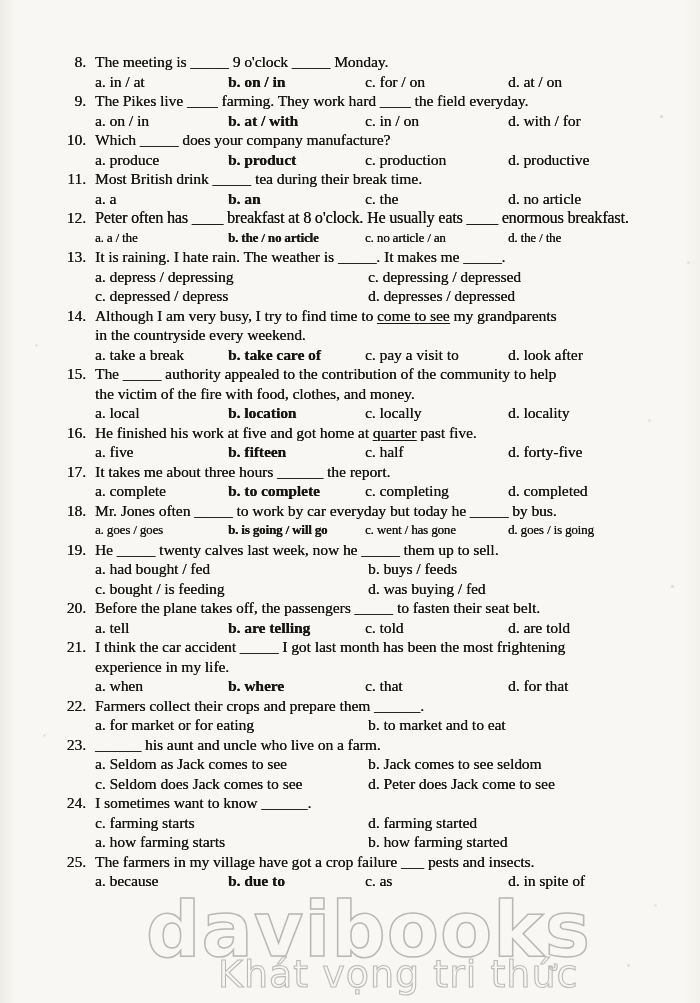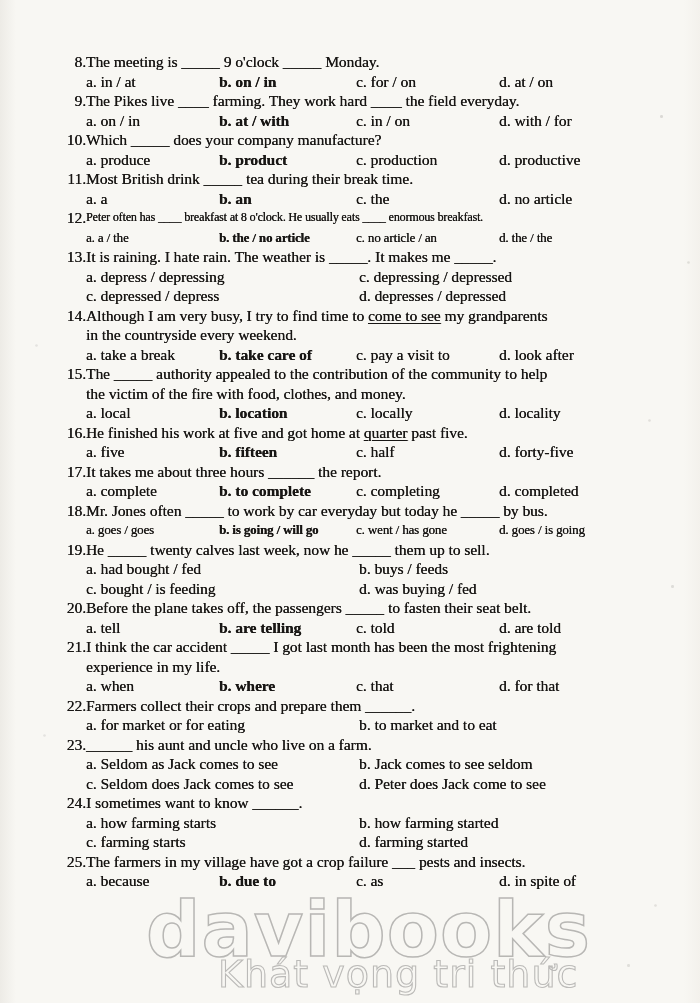--- a/index.html
+++ b/index.html
@@ -21,35 +21,35 @@
     box-sizing:border-box;
   }
   .q{display:flex;align-items:flex-start;}
   .qnum{
     flex:0 0 34px;
     text-align:right;
     font-size:15.4px;
     line-height:19.5px;
     text-shadow:0.25px 0 0 currentColor;
   }
-  .qbody{flex:1;min-width:0;}
+  .qbody{flex:1;margin-left:9px;min-width:0;}
   .stem-line, .optrow{
     font-size:15.4px;
     line-height:19.5px;
     white-space:nowrap;
     text-shadow:0.25px 0 0 currentColor;
   }
   .u{text-decoration:underline;text-underline-offset:2px;}
   .optrow{display:flex;}
   .opt{display:inline-block;}
   .optrow.cols4 .opt:nth-child(1){width:133px;}
   .optrow.cols4 .opt:nth-child(2){width:137px;font-weight:bold;}
   .optrow.cols4 .opt:nth-child(3){width:143px;}
   .optrow.cols2 .opt:nth-child(1){width:273px;}
-  .q.compact-stem .stem-line{font-size:12px;letter-spacing:-0.15px;}
+  .q.compact-stem .stem-line{font-size:16px;letter-spacing:-0.15px;}
   .q.compact-opts .optrow{font-size:13px;letter-spacing:-0.15px;}
   .footer{
     position:absolute;
     top:920px;right:50px;
     display:flex;align-items:baseline;
     white-space:nowrap;
   }
   .f-unit{
     font-size:11px;font-weight:bold;
     letter-spacing:0.4px;
@@ -304,26 +304,26 @@
             <span class="opt">c. Seldom does Jack comes to see</span>
             <span class="opt">d. Peter does Jack come to see</span>
           </div>
         </div>
       </div>
       <div class="q">
         <span class="qnum">24.</span>
         <div class="qbody">
           <div class="stem-line">I sometimes want to know ______.</div>
           <div class="optrow cols2">
+            <span class="opt">c. farming starts</span>
+            <span class="opt">d. farming started</span>
+          </div>
+          <div class="optrow cols2">
             <span class="opt">a. how farming starts</span>
             <span class="opt">b. how farming started</span>
-          </div>
-          <div class="optrow cols2">
-            <span class="opt">c. farming starts</span>
-            <span class="opt">d. farming started</span>
           </div>
         </div>
       </div>
       <div class="q">
         <span class="qnum">25.</span>
         <div class="qbody">
           <div class="stem-line">The farmers in my village have got a crop failure ___ pests and insects.</div>
           <div class="optrow cols4">
             <span class="opt">a. because</span>
             <span class="opt">b. due to</span>

